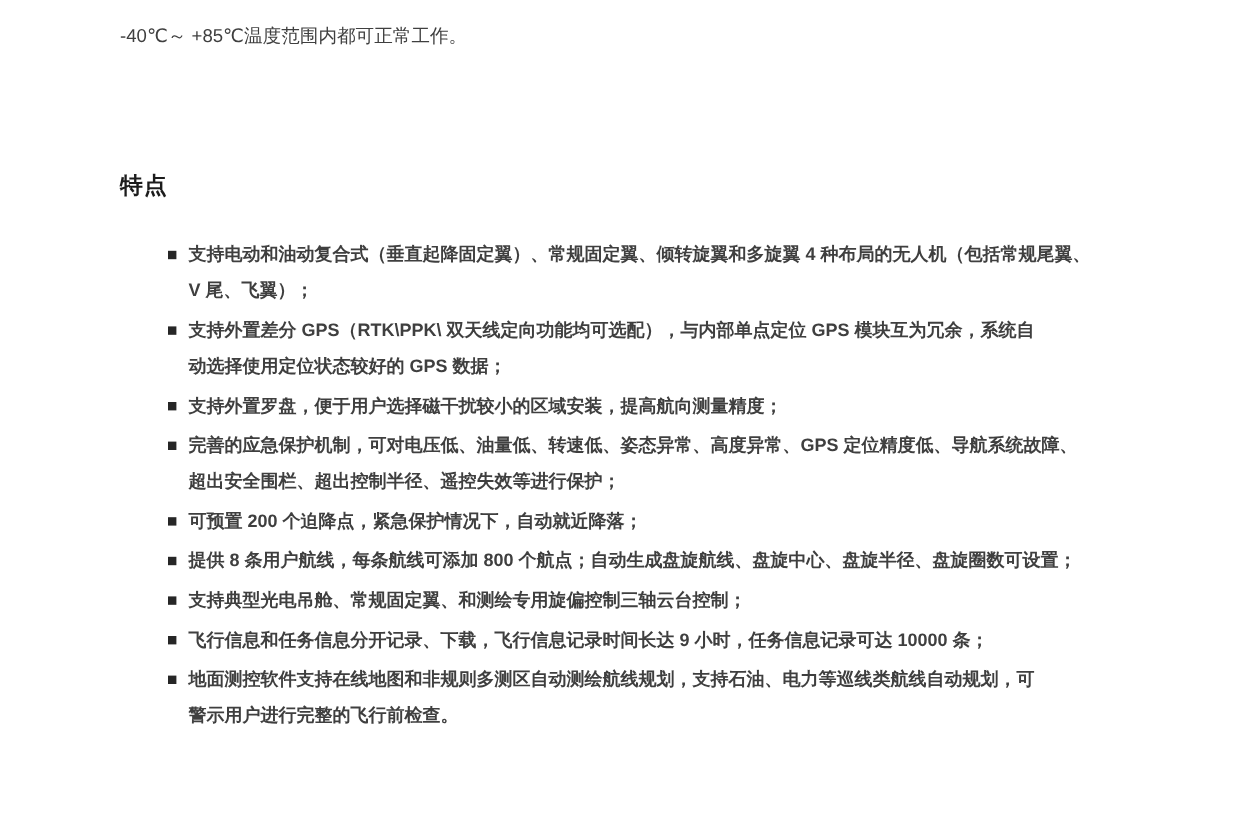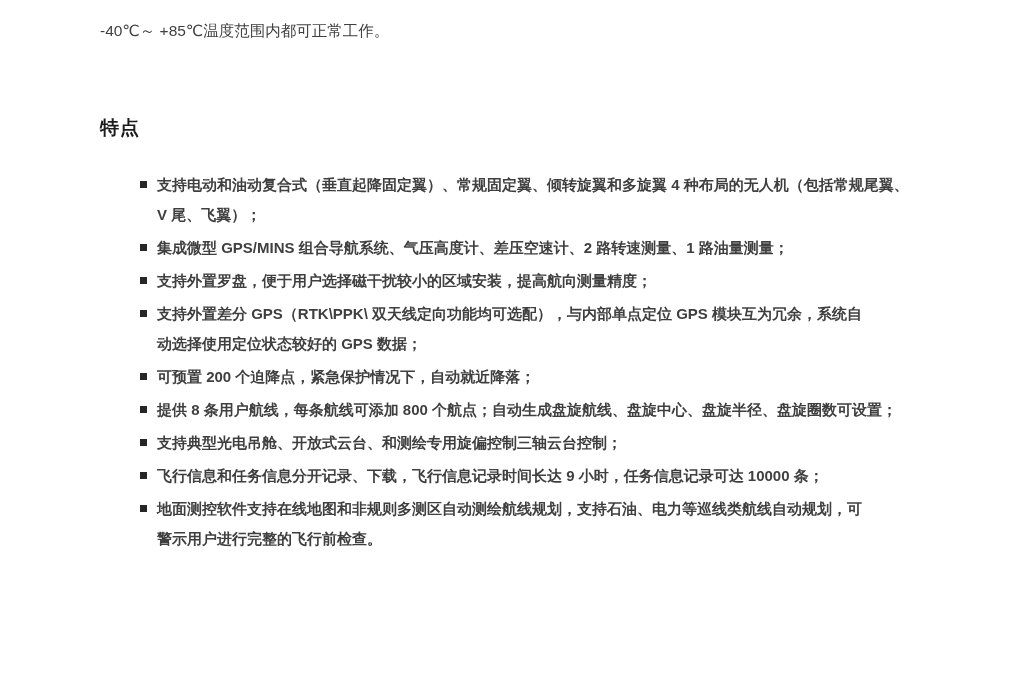--- a/index.html
+++ b/index.html
@@ -28,21 +28,21 @@
   .intro-line1 {
     display: block;
     text-indent: 2em;
     white-space: nowrap;
   }
   .intro-line2 {
     display: block;
     white-space: nowrap;
   }
   .heading {
-    margin: 72px 0 0 100px;
+    margin: 100px 0 0 100px;
     font-size: 19px;
     line-height: 22px;
     font-weight: bold;
     color: #1c1c1c;
     letter-spacing: 1px;
   }
   .features {
     list-style: none;
     margin: 31px 0 0 140px;
     padding: 0;
@@ -85,42 +85,43 @@
   <h2 class="heading">特点</h2>
 
   <ul class="features">
       <li class="feat">
         <span class="sq"></span>
         <span class="feat-text">支持电动和油动复合式（垂直起降固定翼）、常规固定翼、倾转旋翼和多旋翼 4 种布局的无人机（包括常规尾翼、
 V 尾、飞翼）；</span>
       </li>
       <li class="feat">
         <span class="sq"></span>
-        <span class="feat-text">集成微型 GPS/MINS 组合导航系统、气压高度计、差压空速计、2 路转速测量、1 路油量测量；</span>
+        <span class="feat-text">支持外置差分 GPS（RTK\PPK\ 双天线定向功能均可选配），与内部单点定位 GPS 模块互为冗余，系统自
+动选择使用定位状态较好的 GPS 数据；</span>
       </li>
       <li class="feat">
         <span class="sq"></span>
         <span class="feat-text">支持外置罗盘，便于用户选择磁干扰较小的区域安装，提高航向测量精度；</span>
       </li>
       <li class="feat">
         <span class="sq"></span>
-        <span class="feat-text">支持外置差分 GPS（RTK\PPK\ 双天线定向功能均可选配），与内部单点定位 GPS 模块互为冗余，系统自
-动选择使用定位状态较好的 GPS 数据；</span>
+        <span class="feat-text">完善的应急保护机制，可对电压低、油量低、转速低、姿态异常、高度异常、GPS 定位精度低、导航系统故障、
+超出安全围栏、超出控制半径、遥控失效等进行保护；</span>
       </li>
       <li class="feat">
         <span class="sq"></span>
         <span class="feat-text">可预置 200 个迫降点，紧急保护情况下，自动就近降落；</span>
       </li>
       <li class="feat">
         <span class="sq"></span>
         <span class="feat-text">提供 8 条用户航线，每条航线可添加 800 个航点；自动生成盘旋航线、盘旋中心、盘旋半径、盘旋圈数可设置；</span>
       </li>
       <li class="feat">
         <span class="sq"></span>
-        <span class="feat-text">支持典型光电吊舱、开放式云台、和测绘专用旋偏控制三轴云台控制；</span>
+        <span class="feat-text">支持典型光电吊舱、常规固定翼、和测绘专用旋偏控制三轴云台控制；</span>
       </li>
       <li class="feat">
         <span class="sq"></span>
         <span class="feat-text">飞行信息和任务信息分开记录、下载，飞行信息记录时间长达 9 小时，任务信息记录可达 10000 条；</span>
       </li>
       <li class="feat">
         <span class="sq"></span>
         <span class="feat-text">地面测控软件支持在线地图和非规则多测区自动测绘航线规划，支持石油、电力等巡线类航线自动规划，可
 警示用户进行完整的飞行前检查。</span>
       </li>

